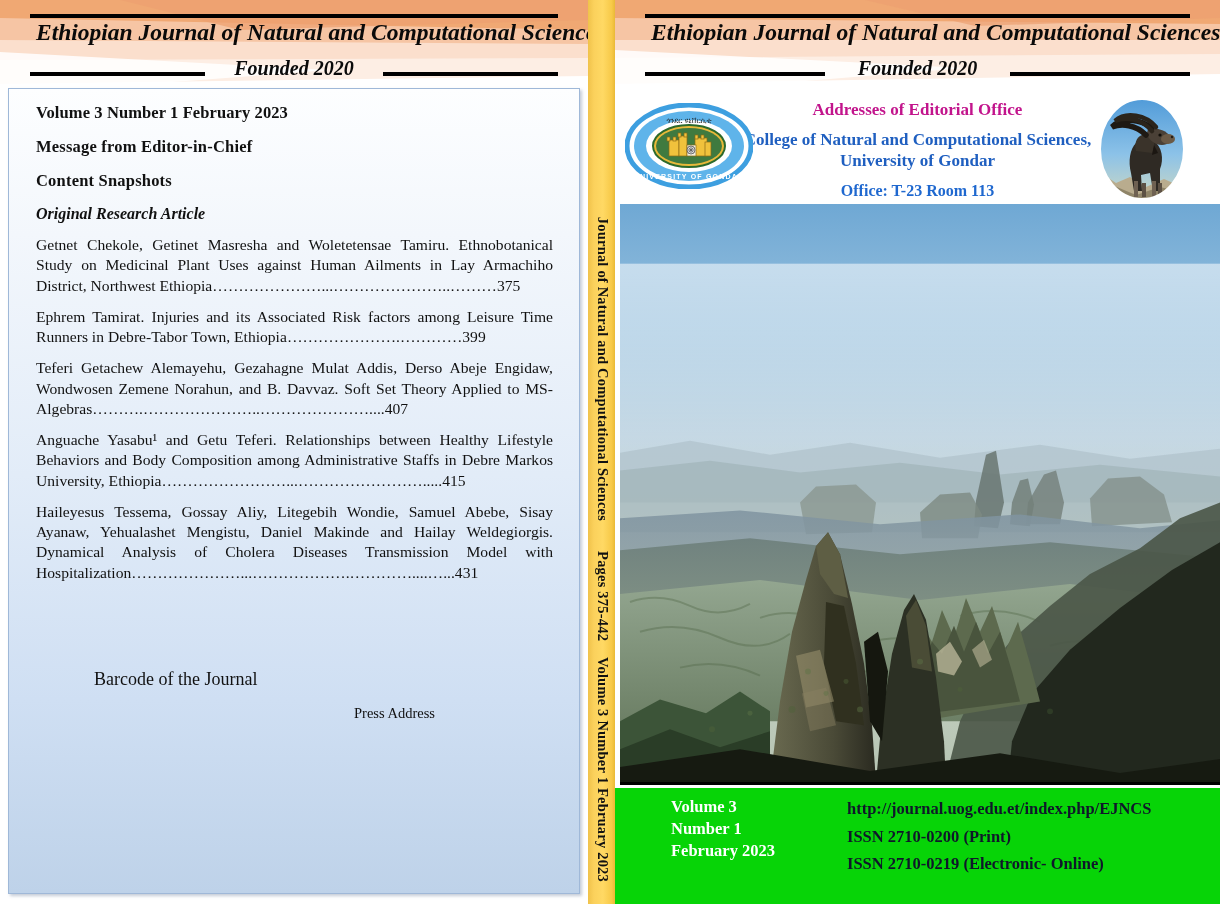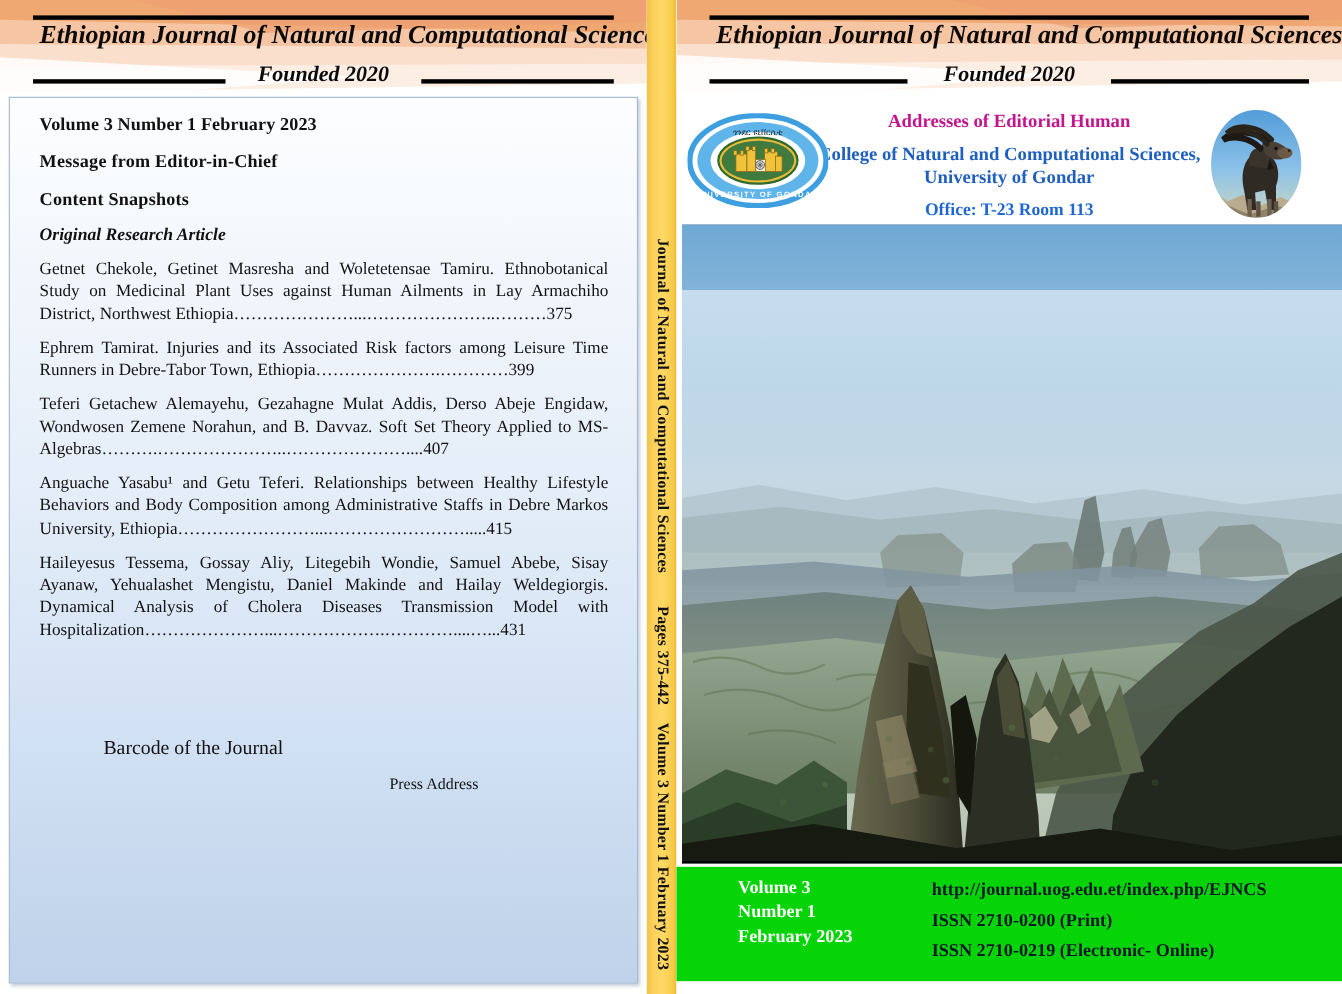--- a/index.html
+++ b/index.html
@@ -116,21 +116,21 @@
   
   .photo {
     position:absolute; left:620px; top:204px; width:600px; height:581px;
     overflow:hidden; background:#6f8fae;
     border-bottom:3px solid #000;
   }
   .photo svg { display:block; width:100%; height:100%; }
 
   
   .green-foot {
-    position:absolute; left:615px; top:788px; width:605px; height:104px;
+    position:absolute; left:615px; top:788px; width:605px; height:116px;
     background:#07d407;
   }
   .gf-col1 {
     position:absolute; left:56px; top:8px;
     font-weight:bold; font-size:16.5px; color:#fff; line-height:1.33;
   }
   .gf-col2 {
     position:absolute; left:232px; top:7px;
     font-weight:bold; font-size:16.5px; color:#0f172a; line-height:1.68;
   }
@@ -214,21 +214,21 @@
         <polygon points="0,50 350,68 130,86 0,86" fill="#ffffff" opacity=".85"></polygon>
       </svg>
       <div class="hdr-rule-top" style="left:30px; width:545px;"></div>
       <div class="hdr-title">Ethiopian Journal of Natural and Computational Sciences</div>
       <div class="hdr-founded">Founded 2020</div>
       <div class="hdr-rule-l" style="left:30px; width:180px;"></div>
       <div class="hdr-rule-r" style="left:395px; width:180px;"></div>
     </div>
 
     <div class="addr-block">
-      <div class="addr-title">Addresses of Editorial Human</div>
+      <div class="addr-title">Addresses of Editorial Office</div>
       <div class="addr-line1">
         <div>College of Natural and Computational Sciences,</div>
         <div>University of Gondar</div>
       </div>
       <div class="addr-office">Office: T-23 Room 113</div>
     </div>
   </div>
 
   <svg class="seal" viewBox="0 0 128 86">
     <ellipse cx="64" cy="43" rx="62" ry="41" fill="#ffffff" stroke="#3d9fe0" stroke-width="5"></ellipse>

